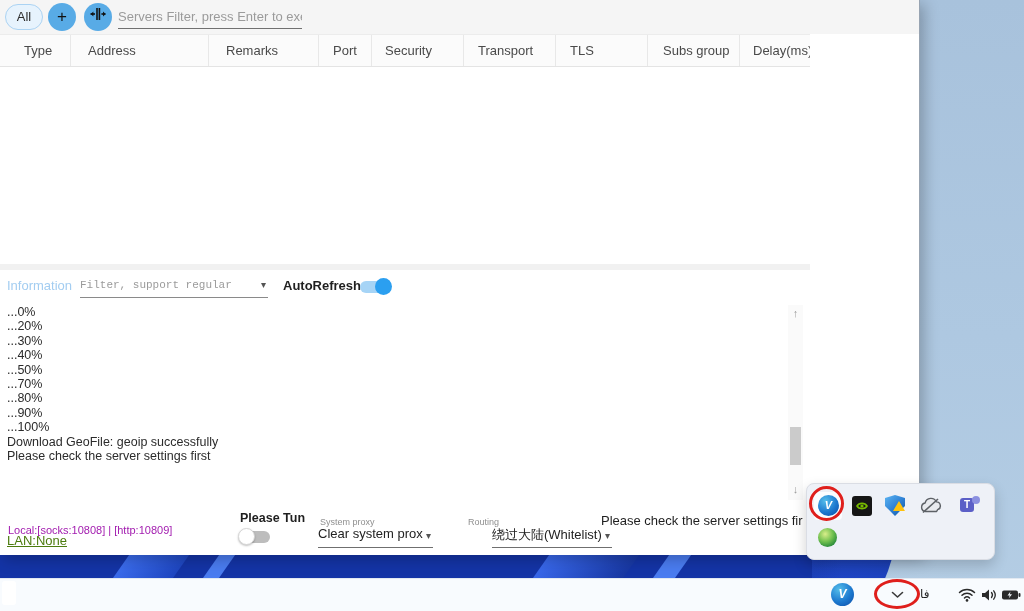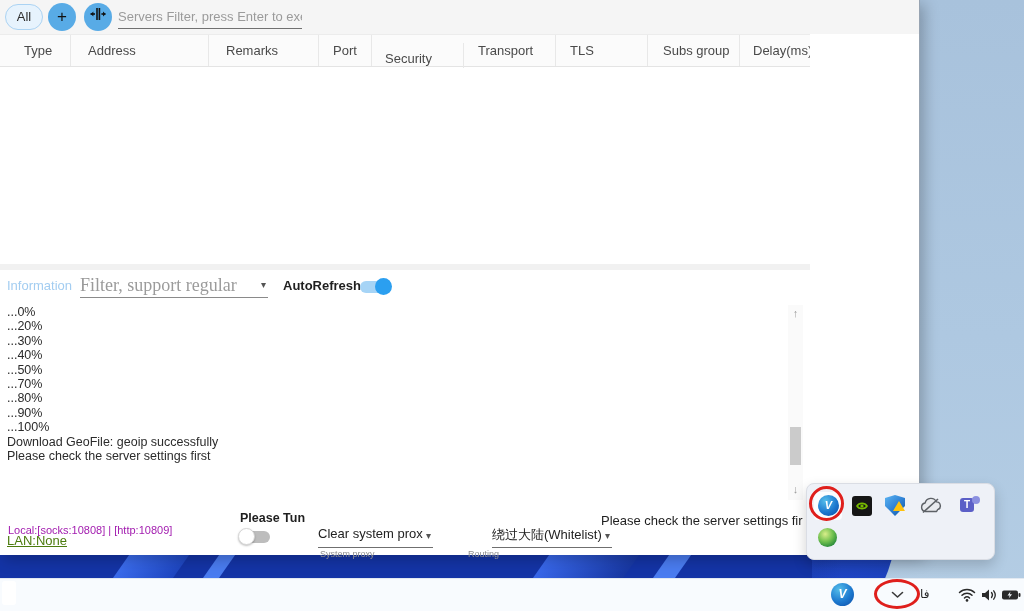--- a/index.html
+++ b/index.html
@@ -36,33 +36,33 @@
   .server-filter { position:absolute; left:118px; top:5px; width:184px; height:24px; border:none; border-bottom:1px solid #707070;
                    background:transparent; font-size:13px; color:#333; outline:none; font-family:"Liberation Sans",sans-serif;}
   .server-filter::placeholder { color:#9b9b9b; }
 
   .thead { position:absolute; left:0; top:34px; width:810px; height:33px; background:#fbfbfb; border-top:1px solid #ececec; border-bottom:1px solid #e4e4e4; display:flex; }
   .th { height:100%; font-size:13px; color:#4a4a4a; line-height:31px; border-right:1px solid #e8e8e8; overflow:hidden; white-space:nowrap; }
   .th:nth-child(1){ width:71px;  padding-left:24px; }
   .th:nth-child(2){ width:138px; padding-left:17px; }
   .th:nth-child(3){ width:110px; padding-left:17px; }
   .th:nth-child(4){ width:53px;  padding-left:14px; }
-  .th:nth-child(5){ width:92px;  padding-left:13px;margin-top:8px; }
+  .th:nth-child(5){ width:92px;  padding-left:13px; }
   .th:nth-child(6){ width:92px;  padding-left:14px; }
   .th:nth-child(7){ width:92px;  padding-left:14px; }
   .th:nth-child(8){ width:92px;  padding-left:15px; }
   .th:nth-child(9){ width:70px;  padding-left:13px; border-right:none; }
 
   .tbody { position:absolute; left:0; top:68px; width:810px; height:196px; background:#fff; }
   .splitter { position:absolute; left:0; top:264px; width:810px; height:6px; background:#f1f1f1; cursor:row-resize; }
 
   .info-row { position:absolute; left:0; top:272px; width:810px; height:30px; background:#fff; }
   .info-tab { position:absolute; left:7px; top:6px; font-size:13px; color:#a3cdf1; cursor:pointer; }
   .log-filter-wrap { position:absolute; left:80px; top:2px; width:188px; height:24px; border-bottom:1px solid #8a8a8a; cursor:pointer; }
-  .log-filter { width:165px; height:22px; border:none; background:transparent; font-size:18px; color:#6d28d9; outline:none; font-family:Liberation Serif, serif;}
+  .log-filter { width:165px; height:22px; border:none; background:transparent; font-size:11px; color:#6d28d9; outline:none; font-family:Liberation Mono, monospace;}
   .log-filter::placeholder { color:#9b9b9b; }
   .caret { position:absolute; right:2px; top:5px; font-size:10px; color:#555; }
   .autorefresh-label { position:absolute; left:283px; top:6px; font-size:13px; color:#1f1f1f; font-weight:bold; }
   .toggle { position:absolute; width:30px; height:12px; border-radius:6px; cursor:pointer; }
   .toggle .knob { position:absolute; top:-3px; width:17px; height:17px; border-radius:50%; }
   .tg-on { left:360px; top:9px; background:#a6d4f6; }
   .tg-on .knob { right:-2px; background:#2b9ff0; }
   .tg-off { left:240px; top:531px; background:#bdbdbd; }
   .tg-off .knob { left:-2px; background:#fff; border:1px solid #d6d6d6; box-shadow:0 1px 2px rgba(0,0,0,.25); }
 
@@ -70,21 +70,21 @@
   .log-line { font-size:12.5px; color:#2b2b2b; line-height:14.4px; padding-left:7px; white-space:pre; }
   .vscroll { position:absolute; left:788px; top:305px; width:15px; height:195px; background:#fafafa; }
   .scroll-arrow { position:absolute; left:0; width:15px; text-align:center; font-size:11px; color:#9a9a9a; cursor:pointer; }
   .sa-up { top:2px; } .sa-down { top:178px; }
   .scroll-thumb { position:absolute; left:2px; top:122px; width:11px; height:38px; background:#cbcbcb; cursor:pointer; }
 
   .statusbar { position:absolute; left:0; top:500px; width:810px; height:55px; background:#fff; }
   .st-local { position:absolute; left:8px; top:24px; font-size:11px; color:#a21caf; }
   .st-lan { position:absolute; left:7px; top:33px; font-size:13px; color:#4d7c0f;text-decoration:underline; }
   .tun-label { position:absolute; left:240px; top:11px; font-size:12.5px; color:#1f1f1f; font-weight:bold; }
-  .mini-label { position:absolute; font-size:9px; color:#8f8f8f;margin-top:32px; }
+  .mini-label { position:absolute; font-size:9px; color:#8f8f8f; }
   .sp-label { left:320px; top:17px; } .rt-label { left:468px; top:17px; }
   .select { position:absolute; height:22px; border-bottom:1px solid #6f6f6f; font-size:13px; color:#222; cursor:pointer; white-space:nowrap; overflow:hidden; }
   .sp-select { left:318px; top:26px; width:115px; }
   .rt-select { left:492px; top:26px; width:120px; }
   .select .caret { top:4px; }
   .st-msg { position:absolute; left:601px; top:13px; font-size:13px; color:#1f1f1f; }
 
   
   .tray-popup { position:absolute; left:806px; top:483px; width:189px; height:77px; background:#eef1f7;
                 border:1px solid #dadde4; border-radius:8px; box-shadow:0 6px 14px rgba(0,0,0,.18); }

